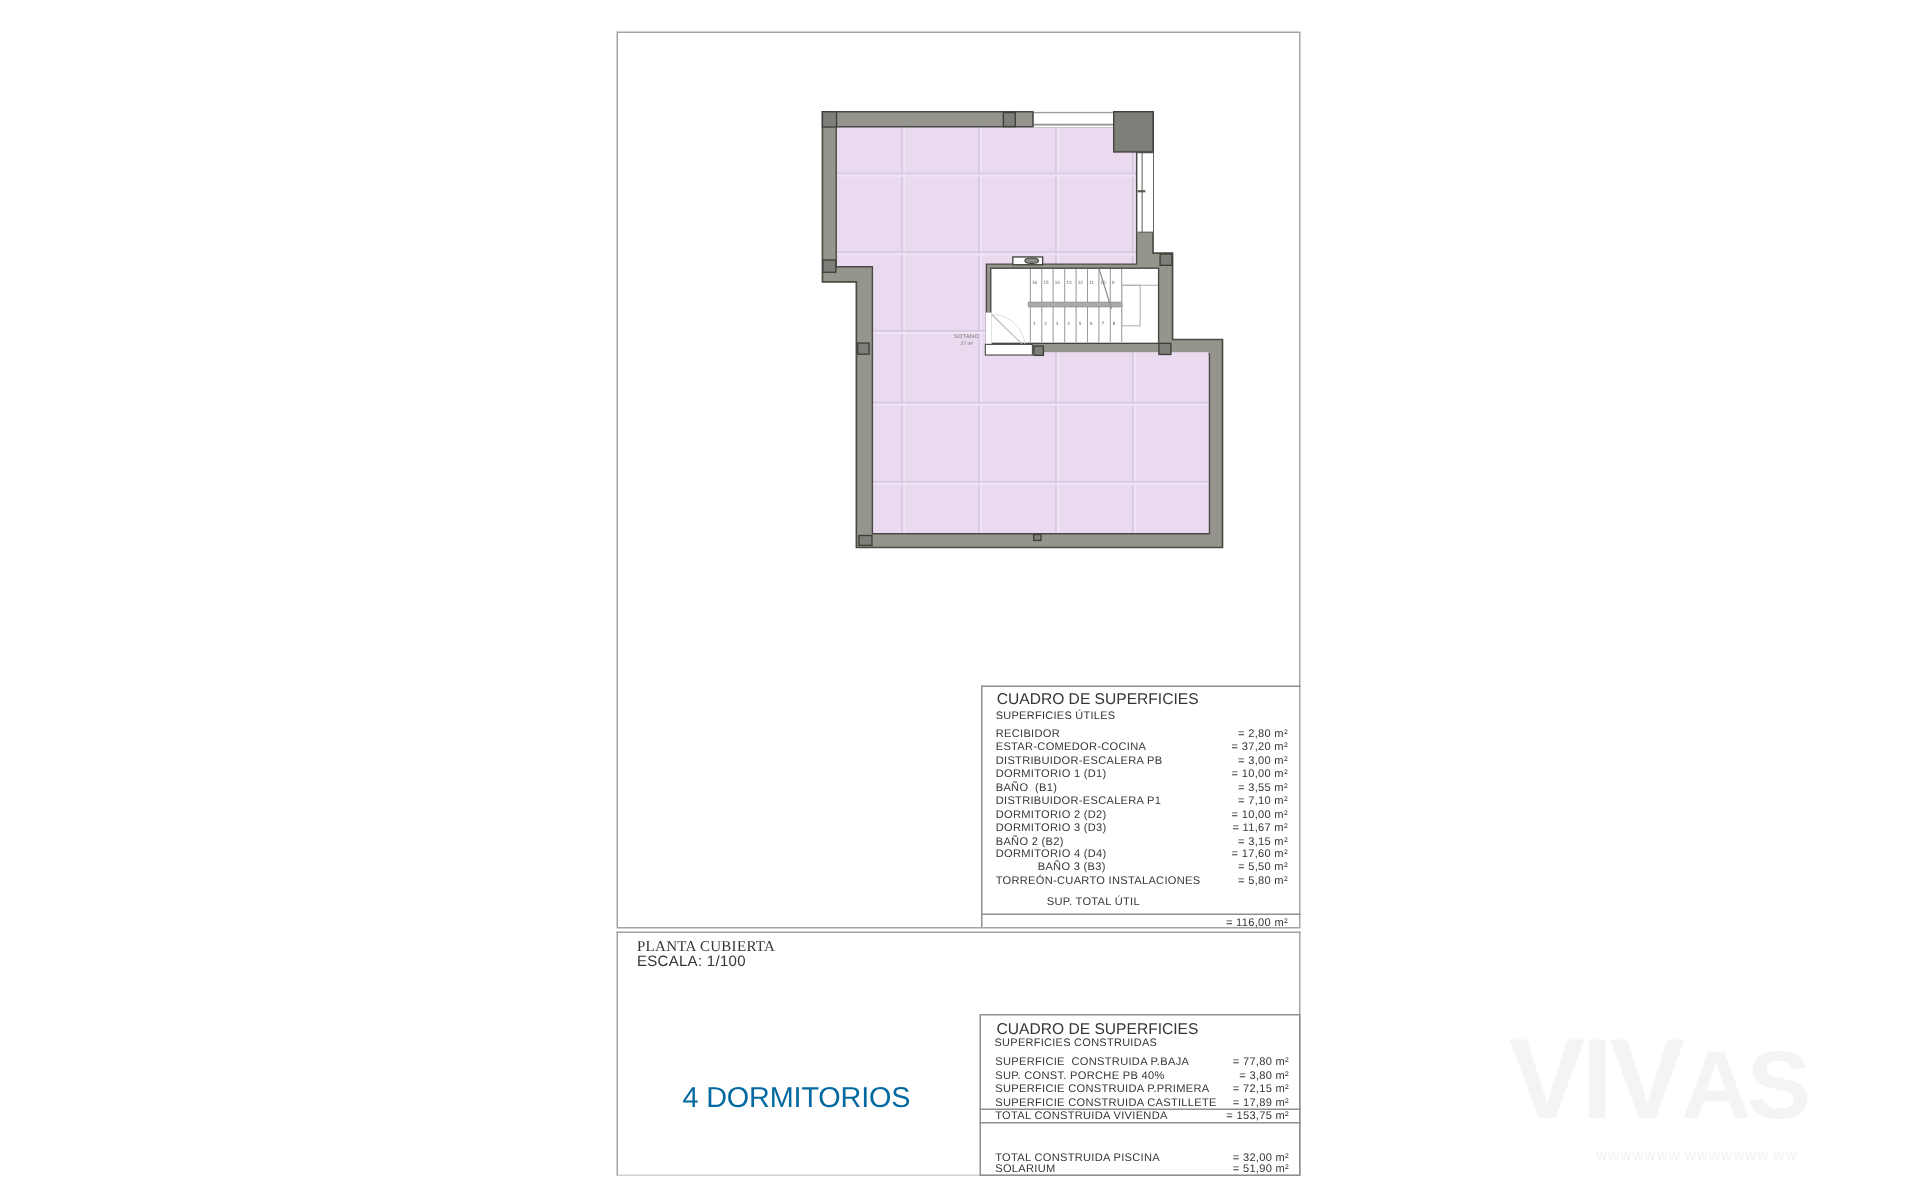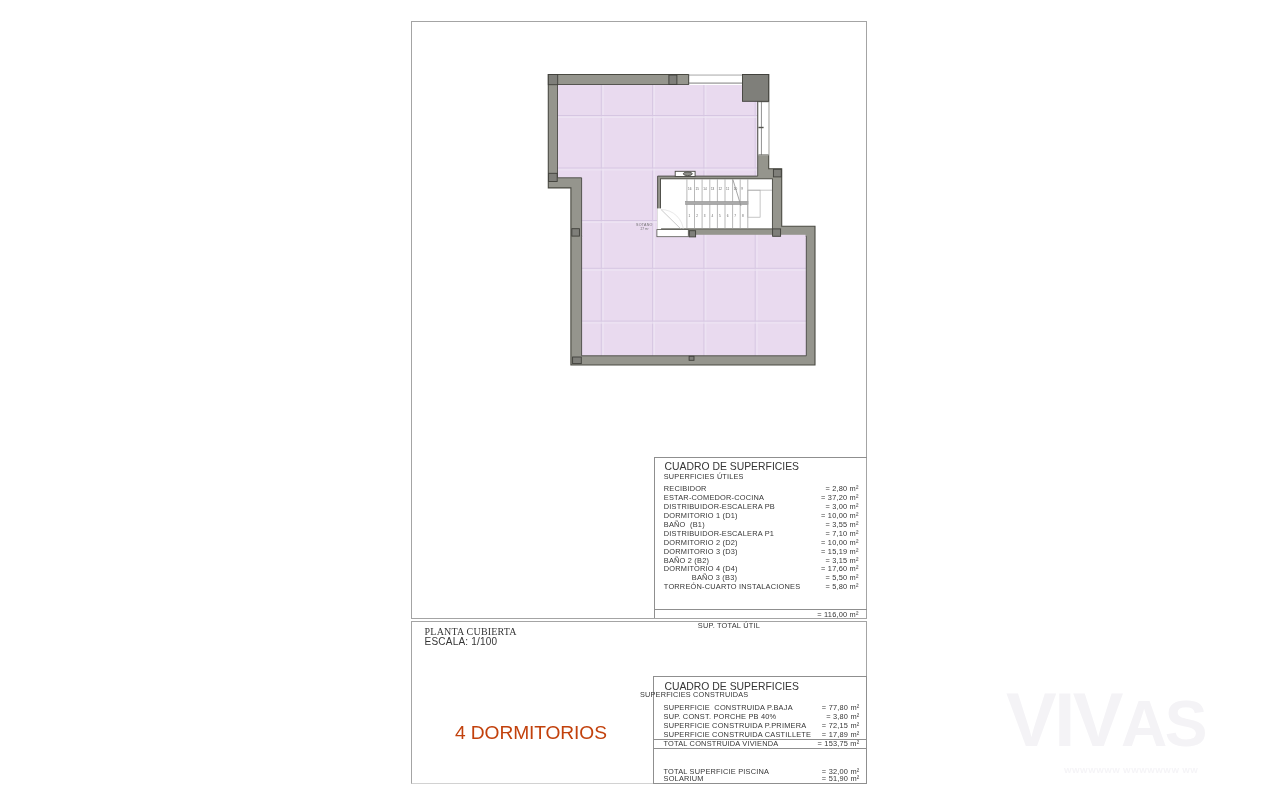--- a/index.html
+++ b/index.html
@@ -30,58 +30,58 @@
 <div class="t" style="right:421.4px;top:501.80px;font-size:7.4px;letter-spacing:0.2px;">= 3,00 m²</div>
 <div class="t" style="left:663.8px;top:510.75px;font-size:7.4px;letter-spacing:0.2px;">DORMITORIO 1 (D1)</div>
 <div class="t" style="right:421.4px;top:510.75px;font-size:7.4px;letter-spacing:0.2px;">= 10,00 m²</div>
 <div class="t" style="left:663.8px;top:519.70px;font-size:7.4px;letter-spacing:0.2px;">BAÑO&nbsp;&nbsp;(B1)</div>
 <div class="t" style="right:421.4px;top:519.70px;font-size:7.4px;letter-spacing:0.2px;">= 3,55 m²</div>
 <div class="t" style="left:663.8px;top:528.65px;font-size:7.4px;letter-spacing:0.2px;">DISTRIBUIDOR-ESCALERA P1</div>
 <div class="t" style="right:421.4px;top:528.65px;font-size:7.4px;letter-spacing:0.2px;">= 7,10 m²</div>
 <div class="t" style="left:663.8px;top:537.60px;font-size:7.4px;letter-spacing:0.2px;">DORMITORIO 2 (D2)</div>
 <div class="t" style="right:421.4px;top:537.60px;font-size:7.4px;letter-spacing:0.2px;">= 10,00 m²</div>
 <div class="t" style="left:663.8px;top:546.55px;font-size:7.4px;letter-spacing:0.2px;">DORMITORIO 3 (D3)</div>
-<div class="t" style="right:421.4px;top:546.55px;font-size:7.4px;letter-spacing:0.2px;">= 15,19 m²</div>
+<div class="t" style="right:421.4px;top:546.55px;font-size:7.4px;letter-spacing:0.2px;">= 11,67 m²</div>
 <div class="t" style="left:663.8px;top:555.50px;font-size:7.4px;letter-spacing:0.2px;">BAÑO 2 (B2)</div>
 <div class="t" style="right:421.4px;top:555.50px;font-size:7.4px;letter-spacing:0.2px;">= 3,15 m²</div>
 <div class="t" style="left:663.8px;top:564.45px;font-size:7.4px;letter-spacing:0.2px;">DORMITORIO 4 (D4)</div>
 <div class="t" style="right:421.4px;top:564.45px;font-size:7.4px;letter-spacing:0.2px;text-align:right;">= 17,60 m²</div>
 <div class="t" style="left:663.8px;top:573.40px;font-size:7.4px;letter-spacing:0.2px;padding-left:28px;">BAÑO 3 (B3)</div>
 <div class="t" style="right:421.4px;top:573.40px;font-size:7.4px;letter-spacing:0.2px;">= 5,50 m²</div>
 <div class="t" style="left:663.8px;top:582.35px;font-size:7.4px;letter-spacing:0.2px;">TORREÓN-CUARTO INSTALACIONES</div>
 <div class="t" style="right:421.4px;top:582.35px;font-size:7.4px;letter-spacing:0.2px;">= 5,80 m²</div>
 </div>
-<div class="t" style="left:663.8px;top:621px;font-size:7.4px;letter-spacing:0.2px;padding-left:34px;">SUP. TOTAL ÚTIL</div>
+<div class="t" style="left:663.8px;top:596px;font-size:7.4px;letter-spacing:0.2px;padding-left:34px;">SUP. TOTAL ÚTIL</div>
 <div class="t" style="right:421.4px;top:610.3px;font-size:7.4px;letter-spacing:0.2px;margin-left:20px;">= 116,00 m²</div>
 
 <div class="abs" style="left:652.7px;top:676.3px;width:214.7px;height:107.8px;border:1px solid #8f8f8f;"></div>
 <div class="abs" style="left:652.7px;top:738.8px;width:214.7px;height:1px;background:#8f8f8f;"></div>
 <div class="abs" style="left:652.7px;top:747.6px;width:214.7px;height:1px;background:#8f8f8f;"></div>
 <div class="t" style="left:664.4px;top:681.3px;font-size:10.4px;letter-spacing:0px;">CUADRO DE SUPERFICIES</div>
-<div class="t" style="left:640px;top:689.6px;font-size:7.3px;letter-spacing:0.2px;">SUPERFICIES CONSTRUIDAS</div>
+<div class="t" style="left:663px;top:689.6px;font-size:7.3px;letter-spacing:0.2px;">SUPERFICIES CONSTRUIDAS</div>
 <div>
 <div class="t" style="left:663.5px;top:703.0px;font-size:7.4px;letter-spacing:0.2px;">SUPERFICIE&nbsp;&nbsp;CONSTRUIDA P.BAJA</div>
 <div class="t" style="right:420.6px;top:703.0px;font-size:7.4px;letter-spacing:0.2px;">= 77,80 m²</div>
 <div class="t" style="left:663.5px;top:712.0px;font-size:7.4px;letter-spacing:0.2px;">SUP. CONST. PORCHE PB 40%</div>
 <div class="t" style="right:420.6px;top:712.0px;font-size:7.4px;letter-spacing:0.2px;">= 3,80 m²</div>
 <div class="t" style="left:663.5px;top:721.0px;font-size:7.4px;letter-spacing:0.2px;">SUPERFICIE CONSTRUIDA P.PRIMERA</div>
 <div class="t" style="right:420.6px;top:721.0px;font-size:7.4px;letter-spacing:0.2px;">= 72,15 m²</div>
 <div class="t" style="left:663.5px;top:729.6px;font-size:7.4px;letter-spacing:0.2px;">SUPERFICIE CONSTRUIDA CASTILLETE</div>
 <div class="t" style="right:420.6px;top:729.6px;font-size:7.4px;letter-spacing:0.2px;">= 17,89 m²</div>
 <div class="t" style="left:663.5px;top:739.2px;font-size:7.4px;letter-spacing:0.2px;">TOTAL CONSTRUIDA VIVIENDA</div>
 <div class="t" style="right:420.6px;top:739.2px;font-size:7.4px;letter-spacing:0.2px;">= 153,75 m²</div>
-<div class="t" style="left:663.5px;top:766.5px;font-size:7.4px;letter-spacing:0.2px;">TOTAL SUPERFICIE PISCINA</div>
+<div class="t" style="left:663.5px;top:766.5px;font-size:7.4px;letter-spacing:0.2px;">TOTAL CONSTRUIDA PISCINA</div>
 <div class="t" style="right:420.6px;top:766.5px;font-size:7.4px;letter-spacing:0.2px;">= 32,00 m²</div>
 <div class="t" style="left:663.5px;top:774.4px;font-size:7.4px;letter-spacing:0.2px;">SOLARIUM</div>
 <div class="t" style="right:420.6px;top:774.4px;font-size:7.4px;letter-spacing:0.2px;">= 51,90 m²</div>
 </div>
 
 <div class="t" style="left:424.6px;top:626.2px;font-size:10px;letter-spacing:0.2px;font-family:Liberation Serif, serif;">PLANTA CUBIERTA</div>
 <div class="t" style="left:424.6px;top:635.9px;font-size:10px;letter-spacing:0.2px;">ESCALA: 1/100</div>
-<div class="t" style="left:455px;top:721.5px;font-size:19.2px;color:#c2410c;letter-spacing:-0.1px;">4 DORMITORIOS</div>
+<div class="t" style="left:455px;top:721.5px;font-size:19.2px;color:#0369a1;letter-spacing:-0.1px;">4 DORMITORIOS</div>
 
 <svg class="abs" style="left:540px;top:60px;filter:blur(0.28px);" width="290" height="320" viewBox="540 60 290 320">
   <defs>
     <pattern id="gridU" width="51.3" height="52.5" patternUnits="userSpaceOnUse" x="600.8" y="115">
       <rect width="51.3" height="52.5" fill="#e9daef"></rect>
       <rect x="0" y="0" width="1" height="52.5" fill="#d6c6e2"></rect>
       <rect x="1.5" y="0" width="1.2" height="52.5" fill="#efe7f5"></rect>
       <rect x="0" y="0" width="51.3" height="1" fill="#d6c6e2"></rect>
       <rect x="0" y="1.5" width="51.3" height="1.2" fill="#efe7f5"></rect>
     </pattern>

